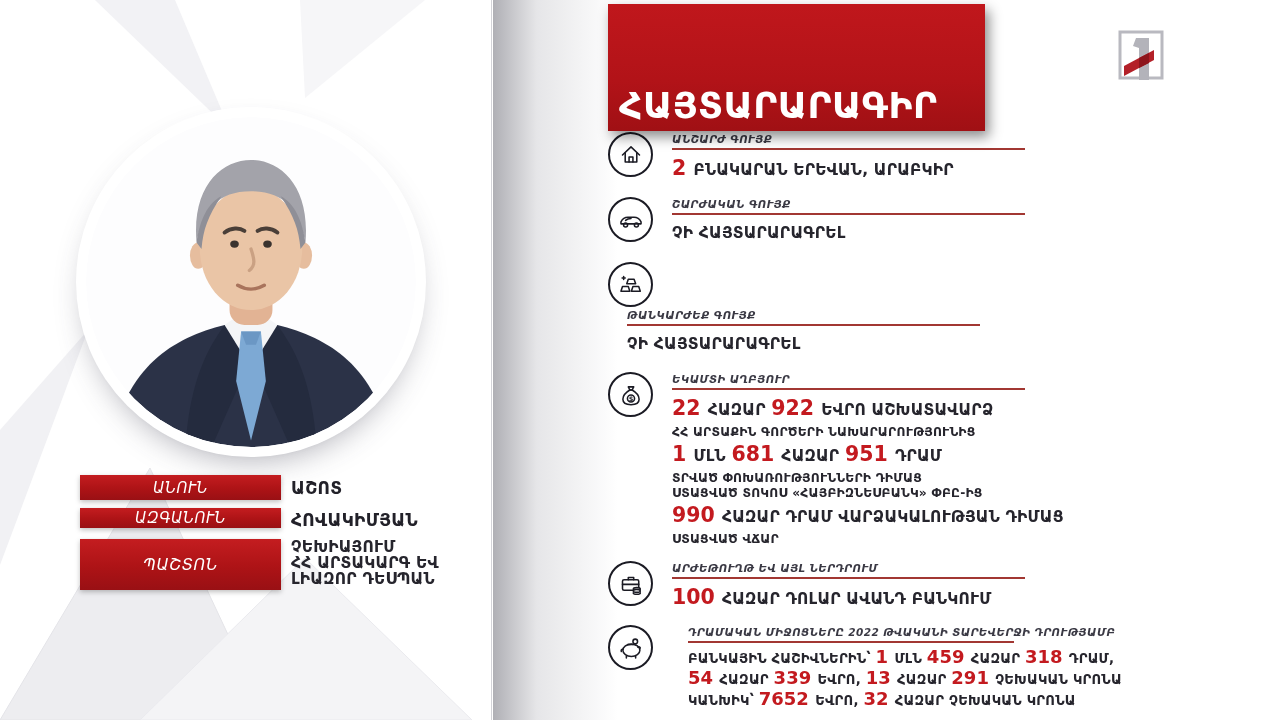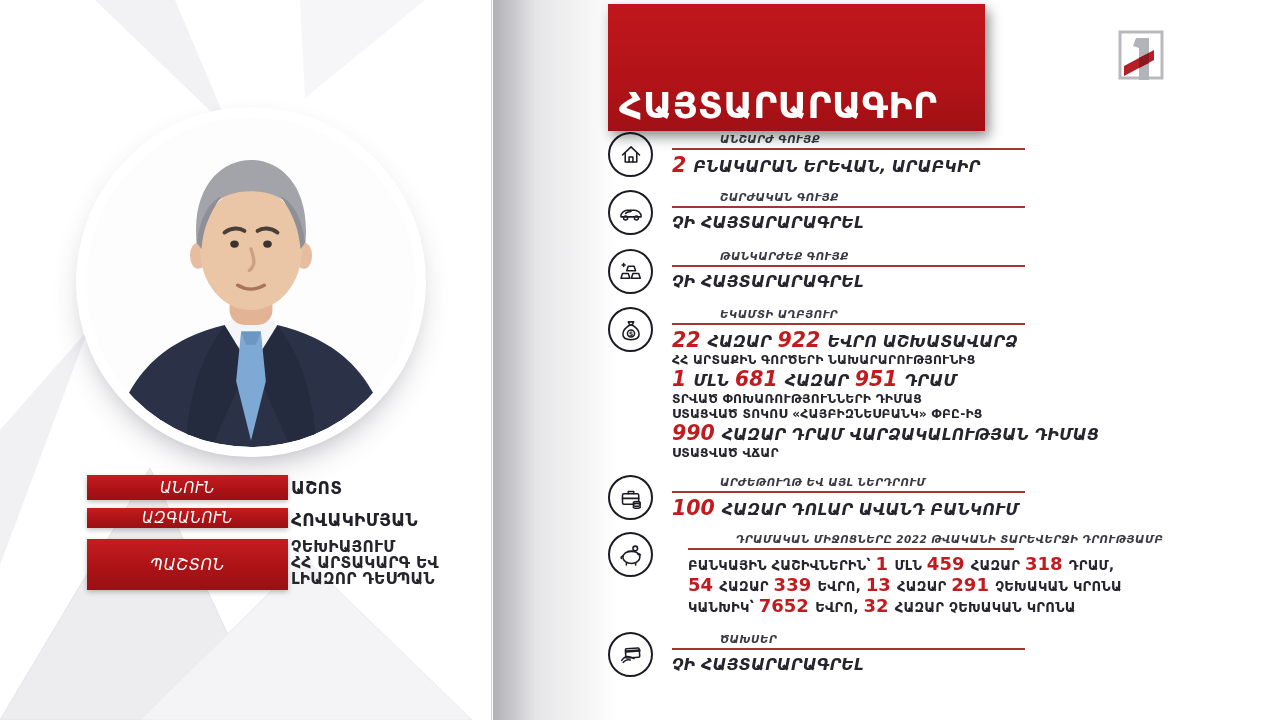--- a/index.html
+++ b/index.html
@@ -30,21 +30,21 @@
   
   .portrait-wrap{
     position:absolute;left:86px;top:117px;width:330px;height:330px;
     border-radius:50%;background:#fff;z-index:2;
     box-shadow:0 0 0 10px #ffffff, 0 14px 30px rgba(60,60,80,.38), 0 3px 10px rgba(60,60,80,.25);
     overflow:hidden;
   }
   .portrait-wrap svg{display:block;width:100%;height:100%;}
   
   .field-bar{
-    position:absolute;left:87px;width:201px;z-index:2;
+    position:absolute;left:80px;width:201px;z-index:2;
     background:linear-gradient(180deg,#c41d20 0%, #ad1316 55%, #991014 100%);
     color:#fff;font-style:italic;
     display:flex;align-items:center;justify-content:center;
     box-shadow:0 2px 5px rgba(0,0,0,.25);
     letter-spacing:.5px;
   }
   .bar-name{top:475px;height:25px;font-size:15px;}
   .bar-surname{top:508px;height:20px;font-size:15px;}
   .bar-position{top:539px;height:51px;font-size:16px;}
   .field-value{
@@ -65,42 +65,42 @@
   .title-box .title-text{
     color:#ffffff;font-size:36px;font-weight:bold;letter-spacing:.5px;line-height:1;
   }
   
   .channel-logo{position:absolute;left:1116px;top:28px;width:50px;height:54px;z-index:3;}
   
   .items{position:absolute;left:608px;top:131px;width:418px;z-index:2;}
   .item{display:flex;align-items:flex-start;}
   .item-i1{margin-bottom:11px;}
   .item-i2{margin-bottom:13px;}
-  .item-i3{margin-bottom:12px;}
+  .item-i3{margin-bottom:12px;flex-direction:column;}
   .item-i4{margin-bottom:13px;}
   .item-i5{margin-bottom:10px;}
   .item-i6{margin-bottom:14px;gap:16px;}
   .icon-circle{
     flex:0 0 45px;width:45px;height:45px;border:2.5px solid var(--icon-stroke);
     border-radius:50%;display:flex;align-items:center;justify-content:center;
     margin-top:1px;background:#fff;
   }
   .icon-circle svg{width:34px;height:34px;stroke:var(--icon-stroke);fill:none;stroke-width:2;stroke-linecap:round;stroke-linejoin:round;}
   .item-body{margin-left:19px;width:353px;}
   .item-label{
     font-size:10.5px;font-style:italic;font-weight:bold;color:#3a3944;
-    letter-spacing:.4px;padding-top:2px;white-space:nowrap;margin-left:48px;
+    letter-spacing:.4px;padding-top:2px;white-space:nowrap;
   }
   .label-underline{height:0;border-bottom:2px solid var(--underline-red);margin:3px 0 4px 0;width:100%;}
   .underline-short{width:326px;}
   .item-value{white-space:nowrap;}
   .vl{color:var(--text-dark);}
   .vl .num{color:var(--number-red);font-weight:bold;}
   .vl .txt{font-weight:bold;letter-spacing:.2px;}
-  .vl-big{font-size:15.5px;line-height:22px;font-style:italic;}
+  .vl-big{font-size:15.5px;line-height:29px;}
   .vl-big .num{font-size:20.5px;}
   .vl-small{font-size:12.3px;line-height:15px;}
   .vl-mid{font-size:13.2px;line-height:19px;}
   .vl-mid .num{font-size:18px;}
 </style>
 </head>
 <body>
 
 <div class="left-panel">
   <svg class="pattern-svg" width="492" height="720" viewBox="0 0 492 720">

